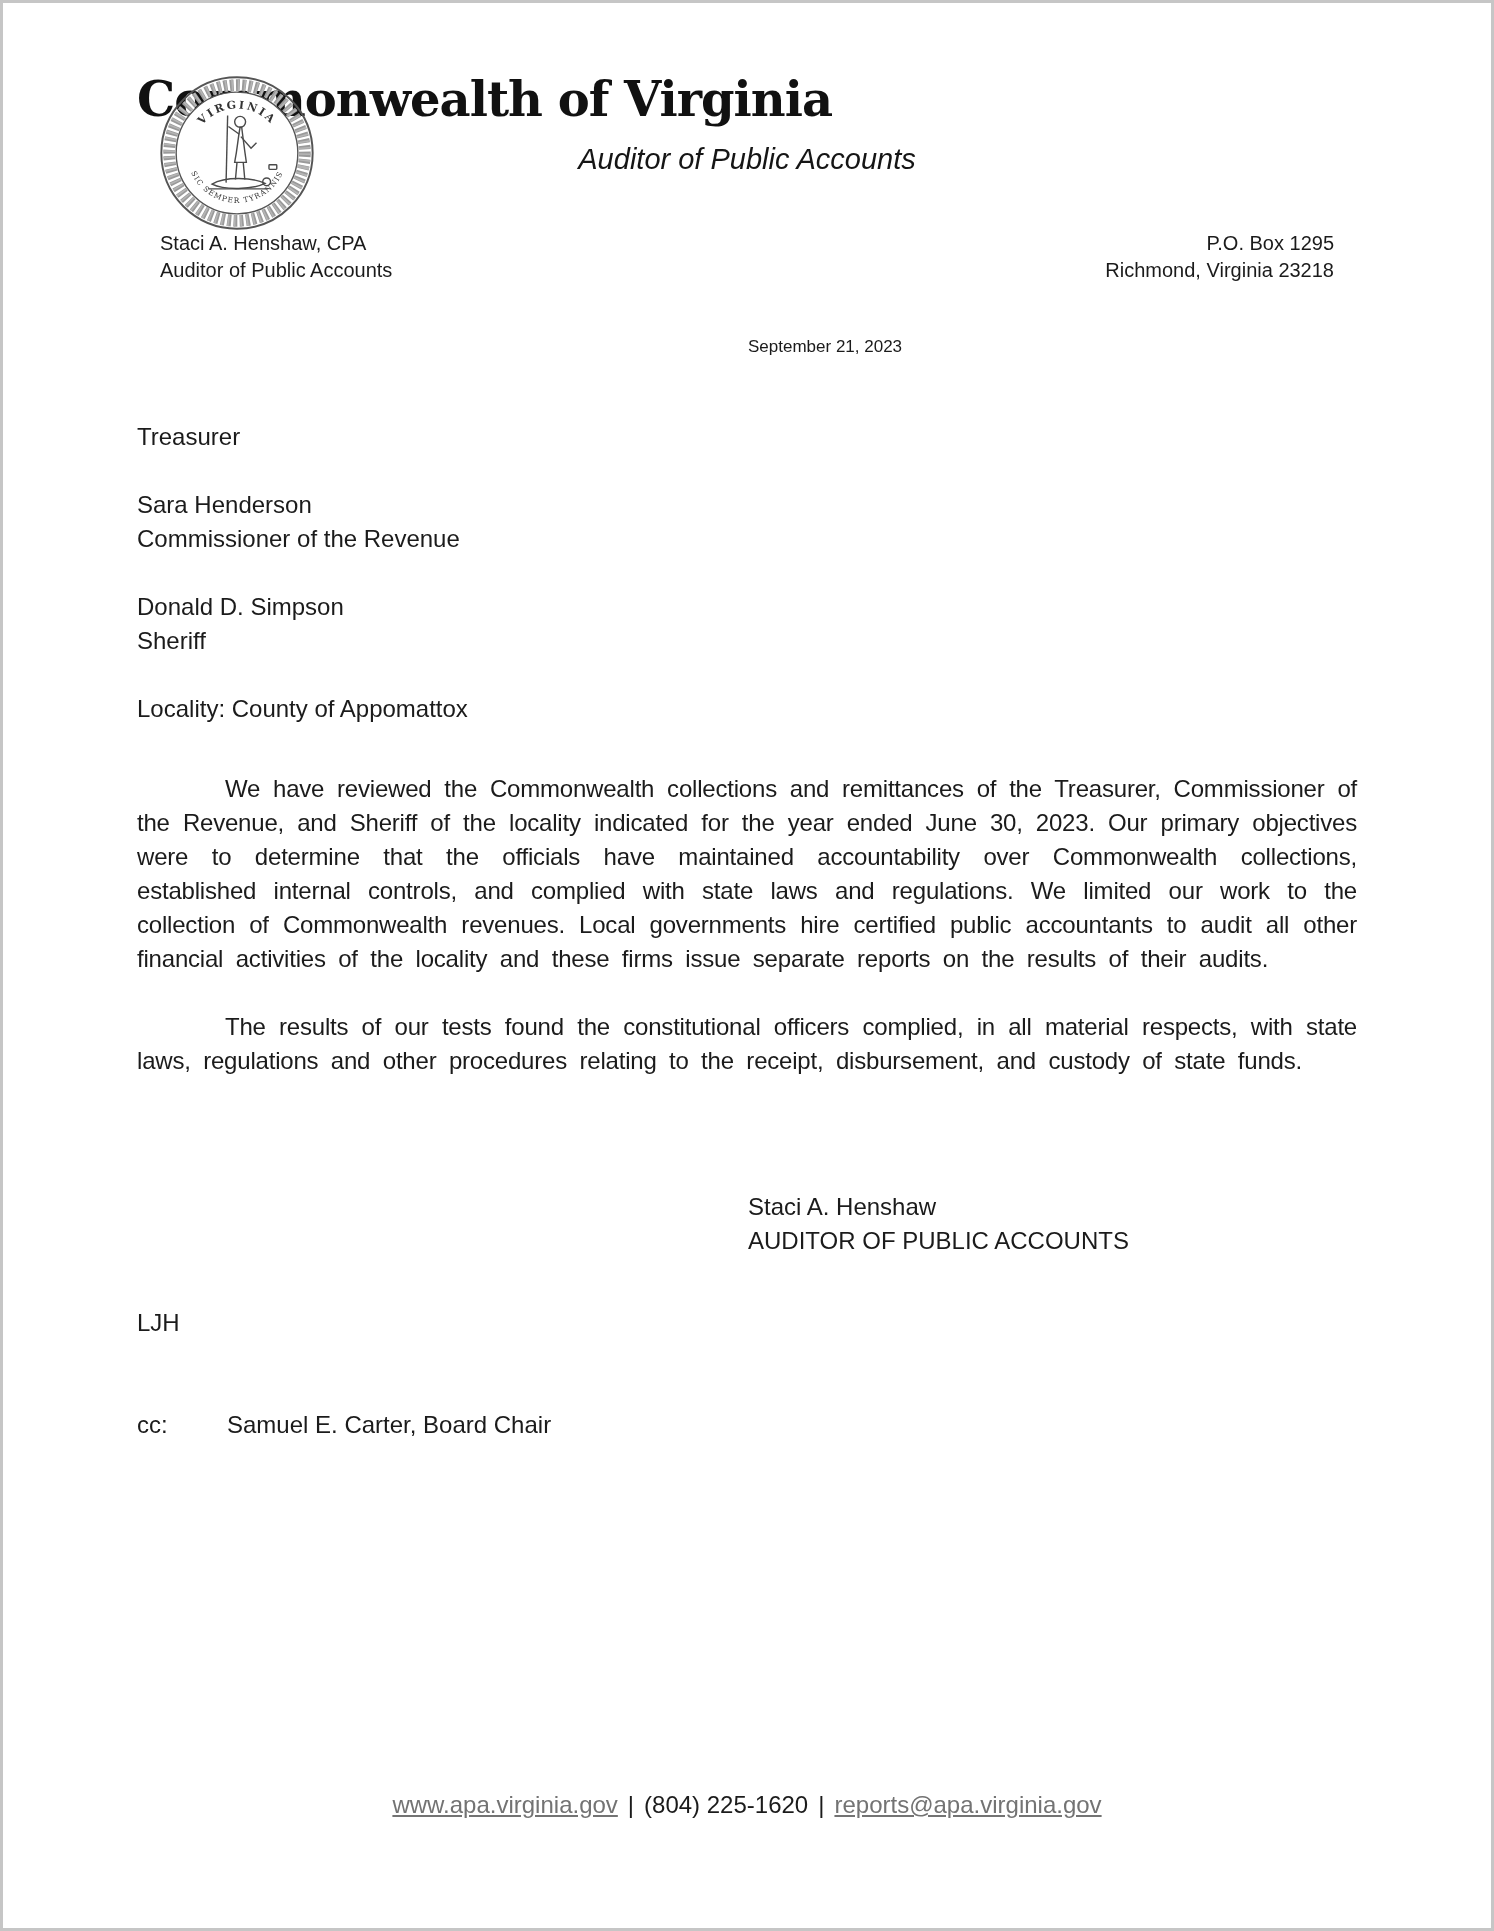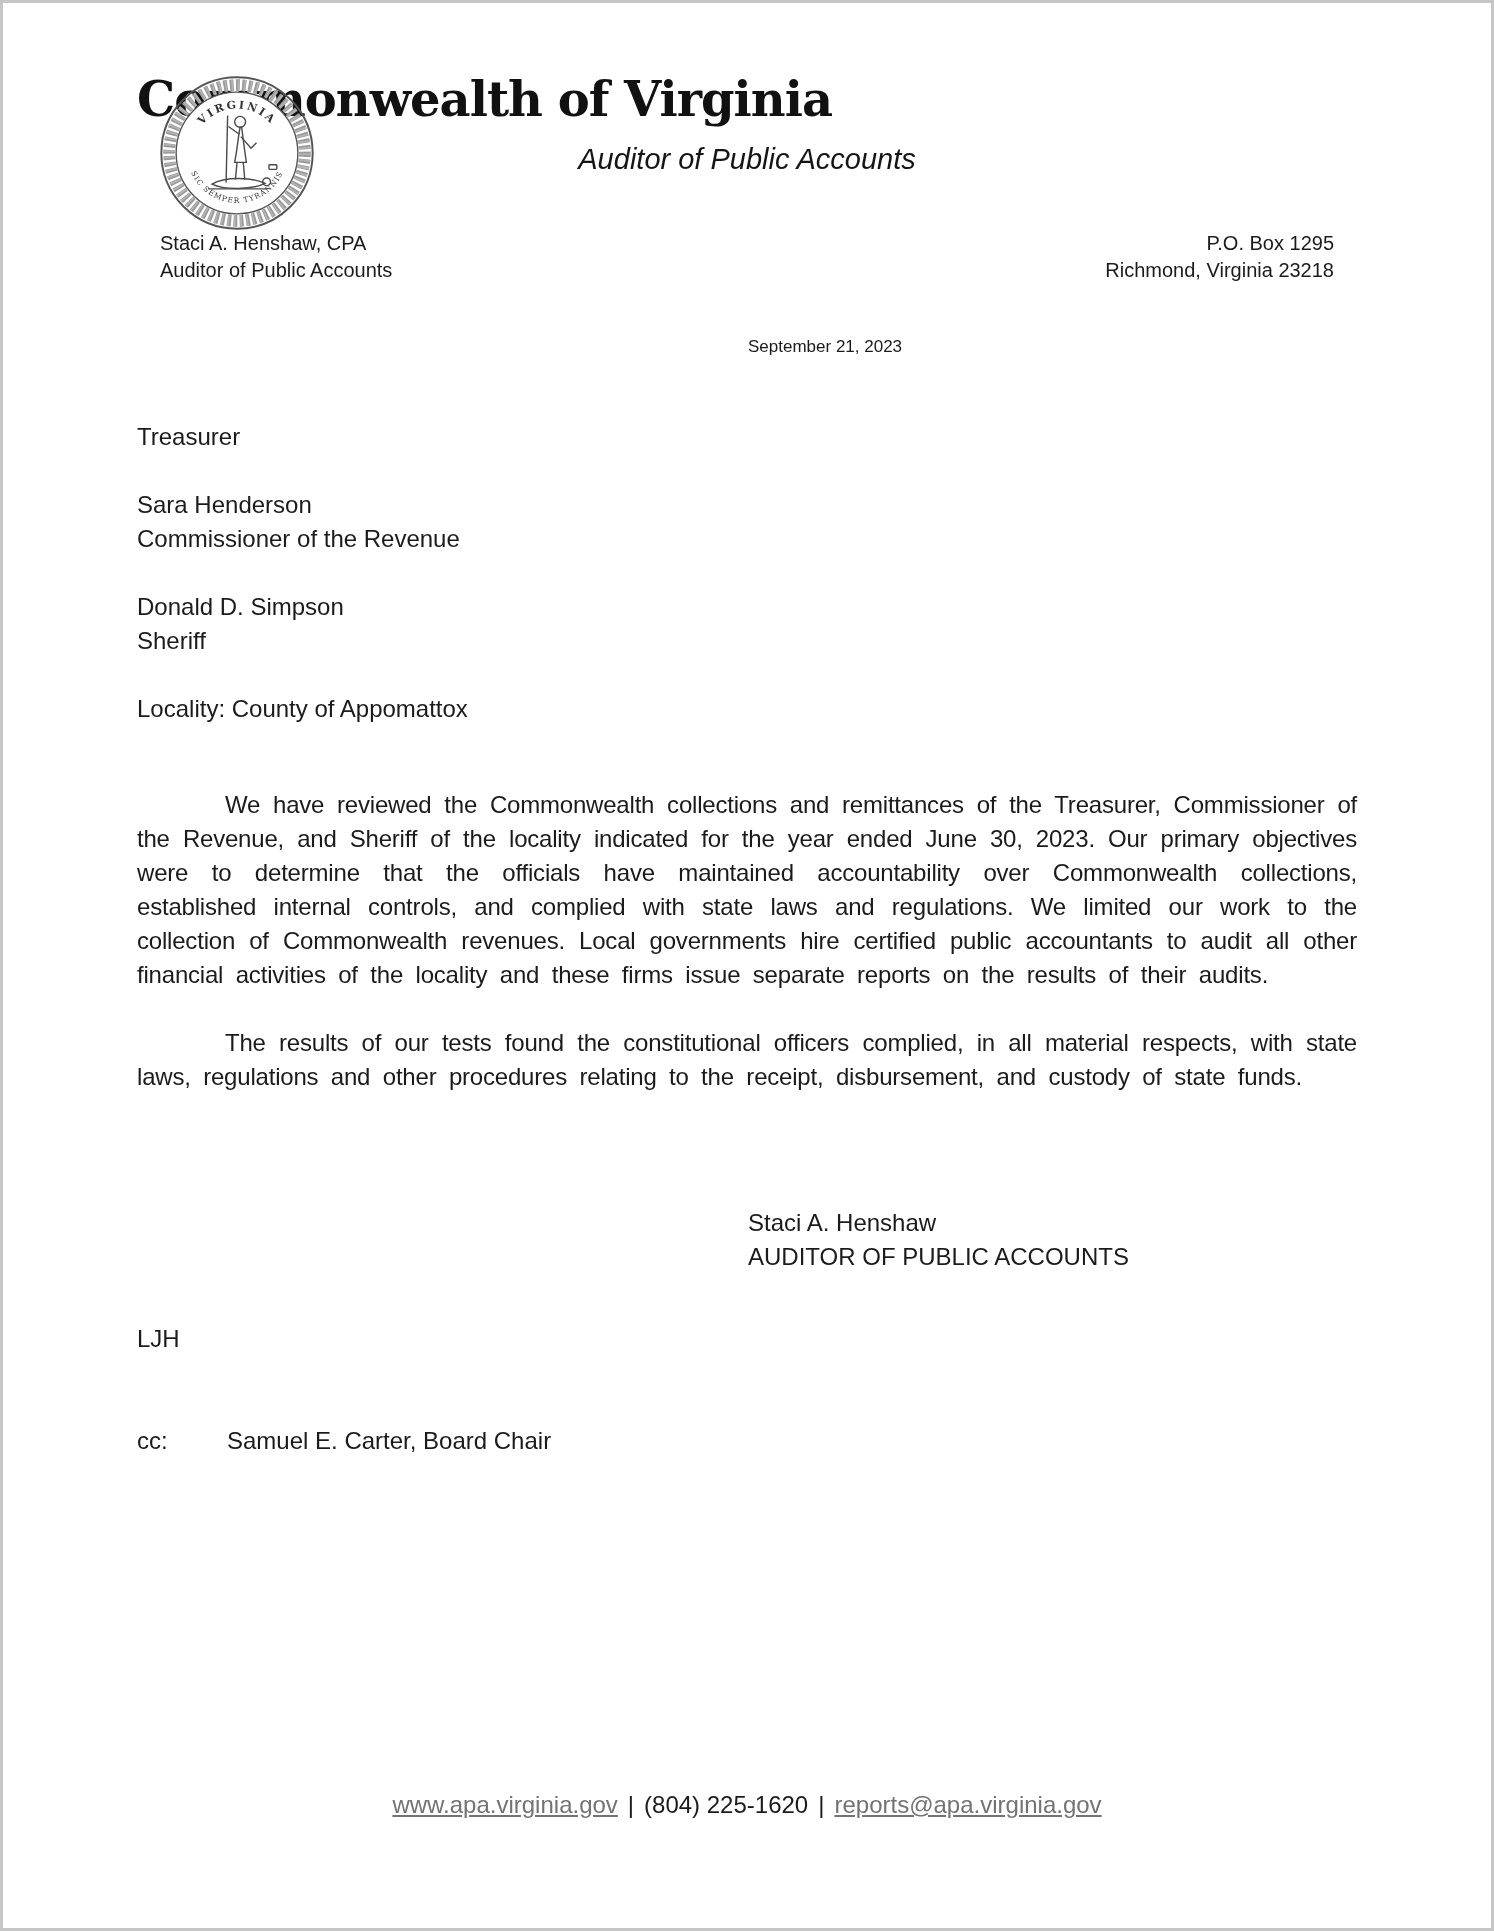--- a/index.html
+++ b/index.html
@@ -56,21 +56,21 @@
   .body-par {
     margin:0;
     margin-top:34px;
     font-size:24px;
     line-height:34px;
     text-align:justify;
     text-indent:88px;
     letter-spacing:-0.2px;
     word-spacing:6px;
   }
-  .body-par.first { margin-top:62px; }
+  .body-par.first { margin-top:46px; }
   .sig-block {
     margin-top:112px;
     margin-left:611px;
     font-size:24px;
     line-height:34px;
   }
   .initials { margin-top:48px; font-size:24px; line-height:34px; }
   .cc-block { margin-top:68px; display:flex; font-size:24px; line-height:34px; }
   .cc-label { width:90px; }
   .footer {

